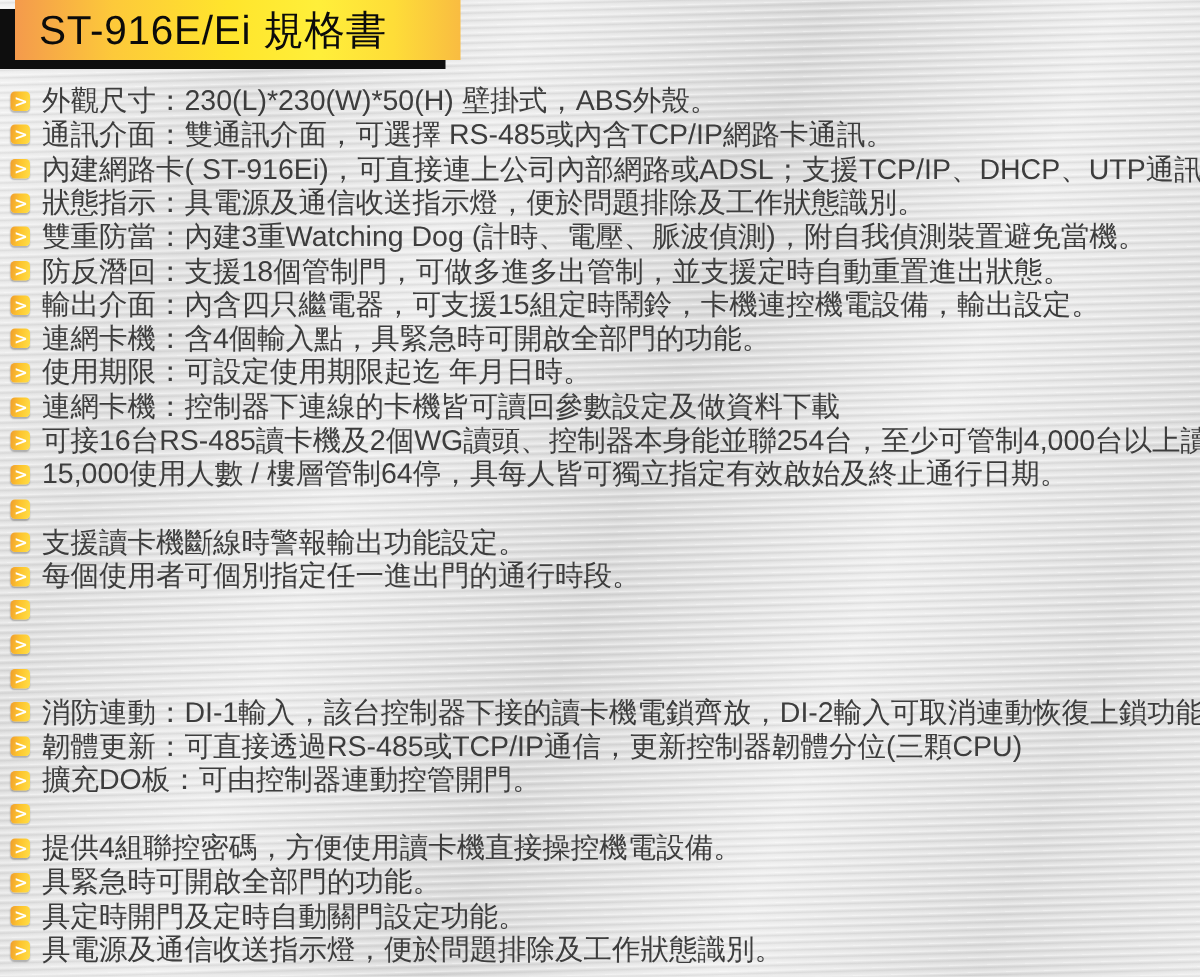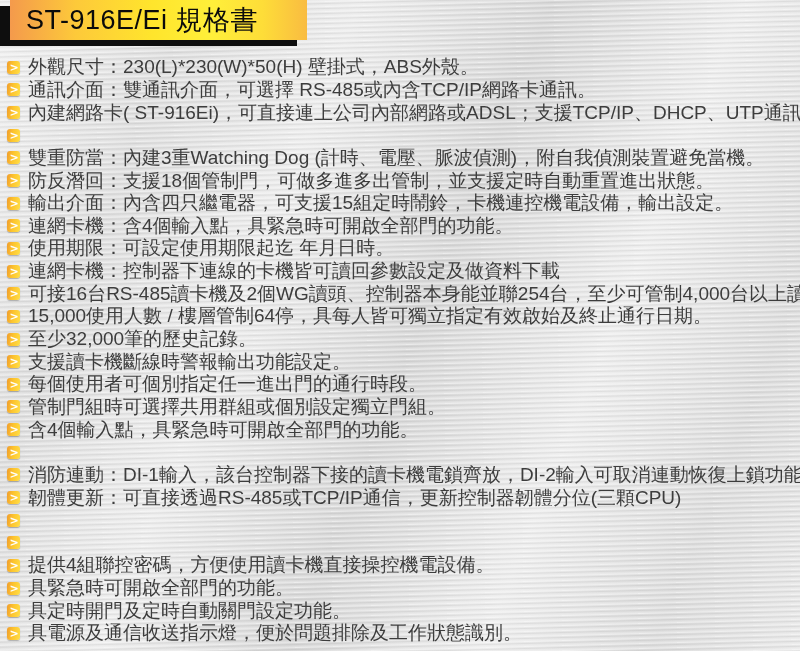--- a/index.html
+++ b/index.html
@@ -113,20 +113,21 @@
       <span class="bullet">
         <span class="glyph">&gt;</span>
       </span>
       <span class="spec-text">內建網路卡( ST-916Ei)，可直接連上公司內部網路或ADSL；支援TCP/IP、DHCP、UTP通訊協定。</span>
     </li>
 
     <li class="spec-row">
       <span class="bullet">
         <span class="glyph">&gt;</span>
       </span>
+      <span class="spec-text">狀態指示：具電源及通信收送指示燈，便於問題排除及工作狀態識別。</span>
     </li>
 
     <li class="spec-row">
       <span class="bullet">
         <span class="glyph">&gt;</span>
       </span>
       <span class="spec-text">雙重防當：內建3重Watching Dog (計時、電壓、脈波偵測)，附自我偵測裝置避免當機。</span>
     </li>
 
     <li class="spec-row">
@@ -175,49 +176,46 @@
       <span class="bullet">
         <span class="glyph">&gt;</span>
       </span>
       <span class="spec-text">15,000使用人數 / 樓層管制64停，具每人皆可獨立指定有效啟始及終止通行日期。</span>
     </li>
 
     <li class="spec-row">
       <span class="bullet">
         <span class="glyph">&gt;</span>
       </span>
-      <span class="spec-text">至少32,000筆的歷史記錄。</span>
     </li>
 
     <li class="spec-row">
       <span class="bullet">
         <span class="glyph">&gt;</span>
       </span>
       <span class="spec-text">支援讀卡機斷線時警報輸出功能設定。</span>
     </li>
 
     <li class="spec-row">
       <span class="bullet">
         <span class="glyph">&gt;</span>
       </span>
       <span class="spec-text">每個使用者可個別指定任一進出門的通行時段。</span>
     </li>
 
     <li class="spec-row">
       <span class="bullet">
         <span class="glyph">&gt;</span>
       </span>
-      <span class="spec-text">管制門組時可選擇共用群組或個別設定獨立門組。</span>
-    </li>
-
-    <li class="spec-row">
-      <span class="bullet">
-        <span class="glyph">&gt;</span>
-      </span>
-      <span class="spec-text">含4個輸入點，具緊急時可開啟全部門的功能。</span>
+    </li>
+
+    <li class="spec-row">
+      <span class="bullet">
+        <span class="glyph">&gt;</span>
+      </span>
     </li>
 
     <li class="spec-row">
       <span class="bullet">
         <span class="glyph">&gt;</span>
       </span>
     </li>
 
     <li class="spec-row">
       <span class="bullet">
@@ -230,20 +228,21 @@
       <span class="bullet">
         <span class="glyph">&gt;</span>
       </span>
       <span class="spec-text">韌體更新：可直接透過RS-485或TCP/IP通信，更新控制器韌體分位(三顆CPU)</span>
     </li>
 
     <li class="spec-row">
       <span class="bullet">
         <span class="glyph">&gt;</span>
       </span>
+      <span class="spec-text">擴充DO板：可由控制器連動控管開門。</span>
     </li>
 
     <li class="spec-row">
       <span class="bullet">
         <span class="glyph">&gt;</span>
       </span>
     </li>
 
     <li class="spec-row">
       <span class="bullet">

